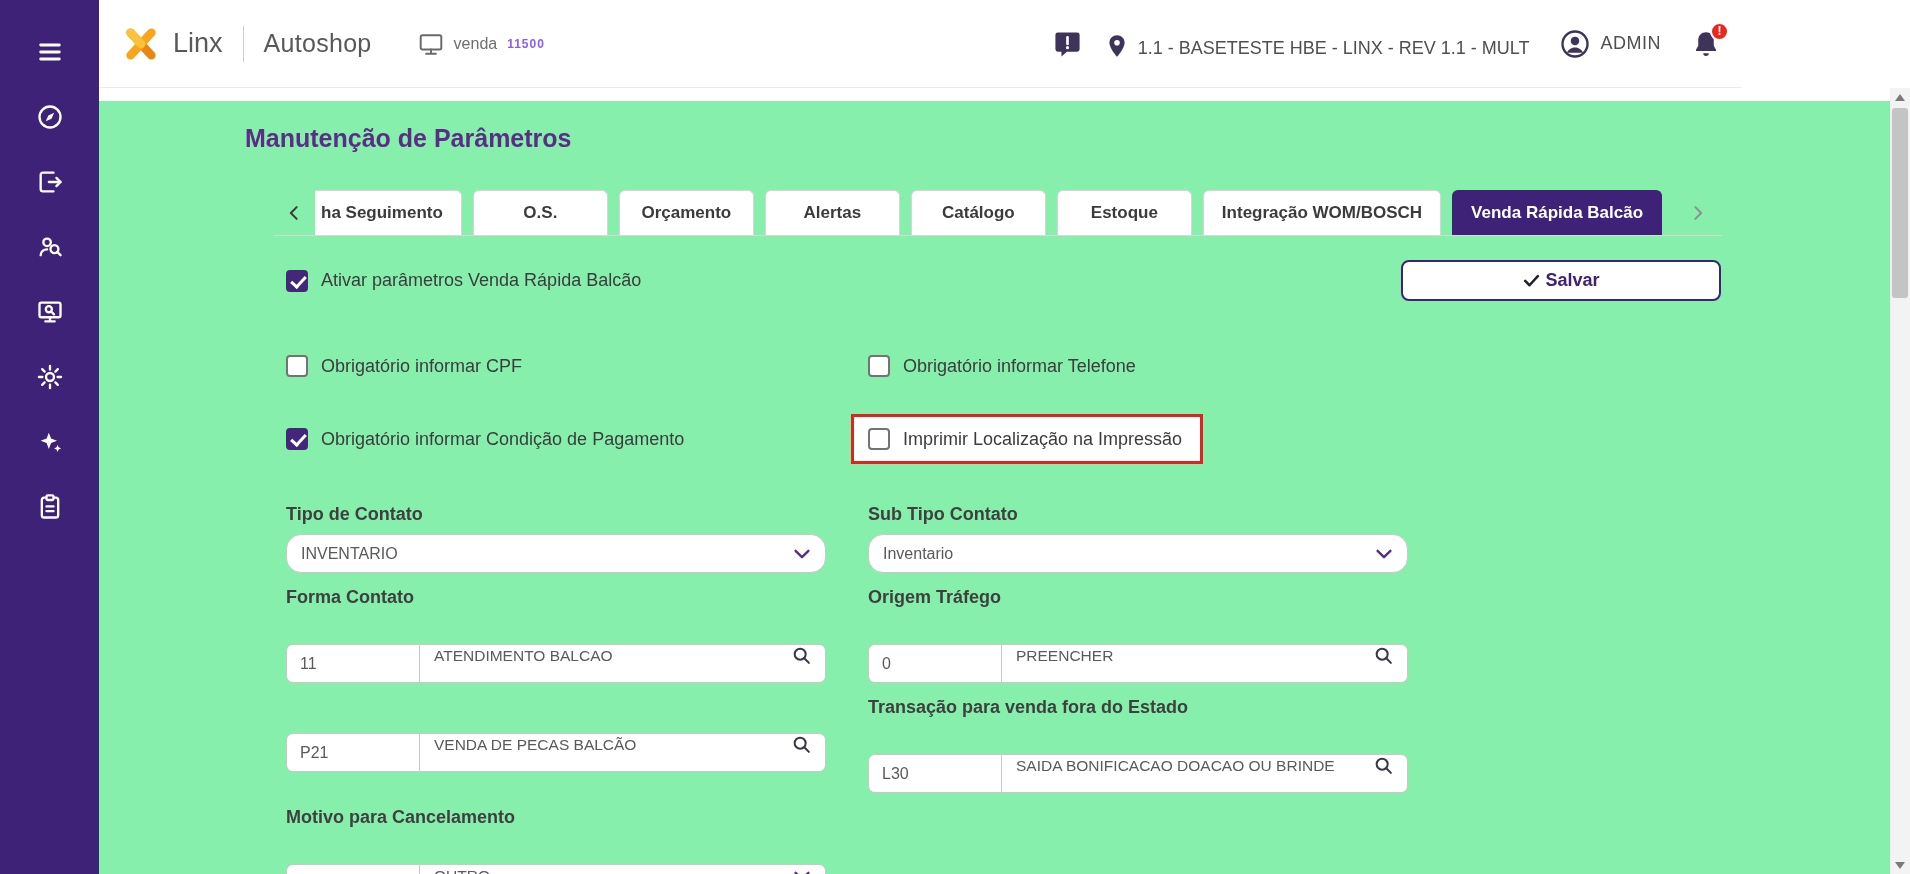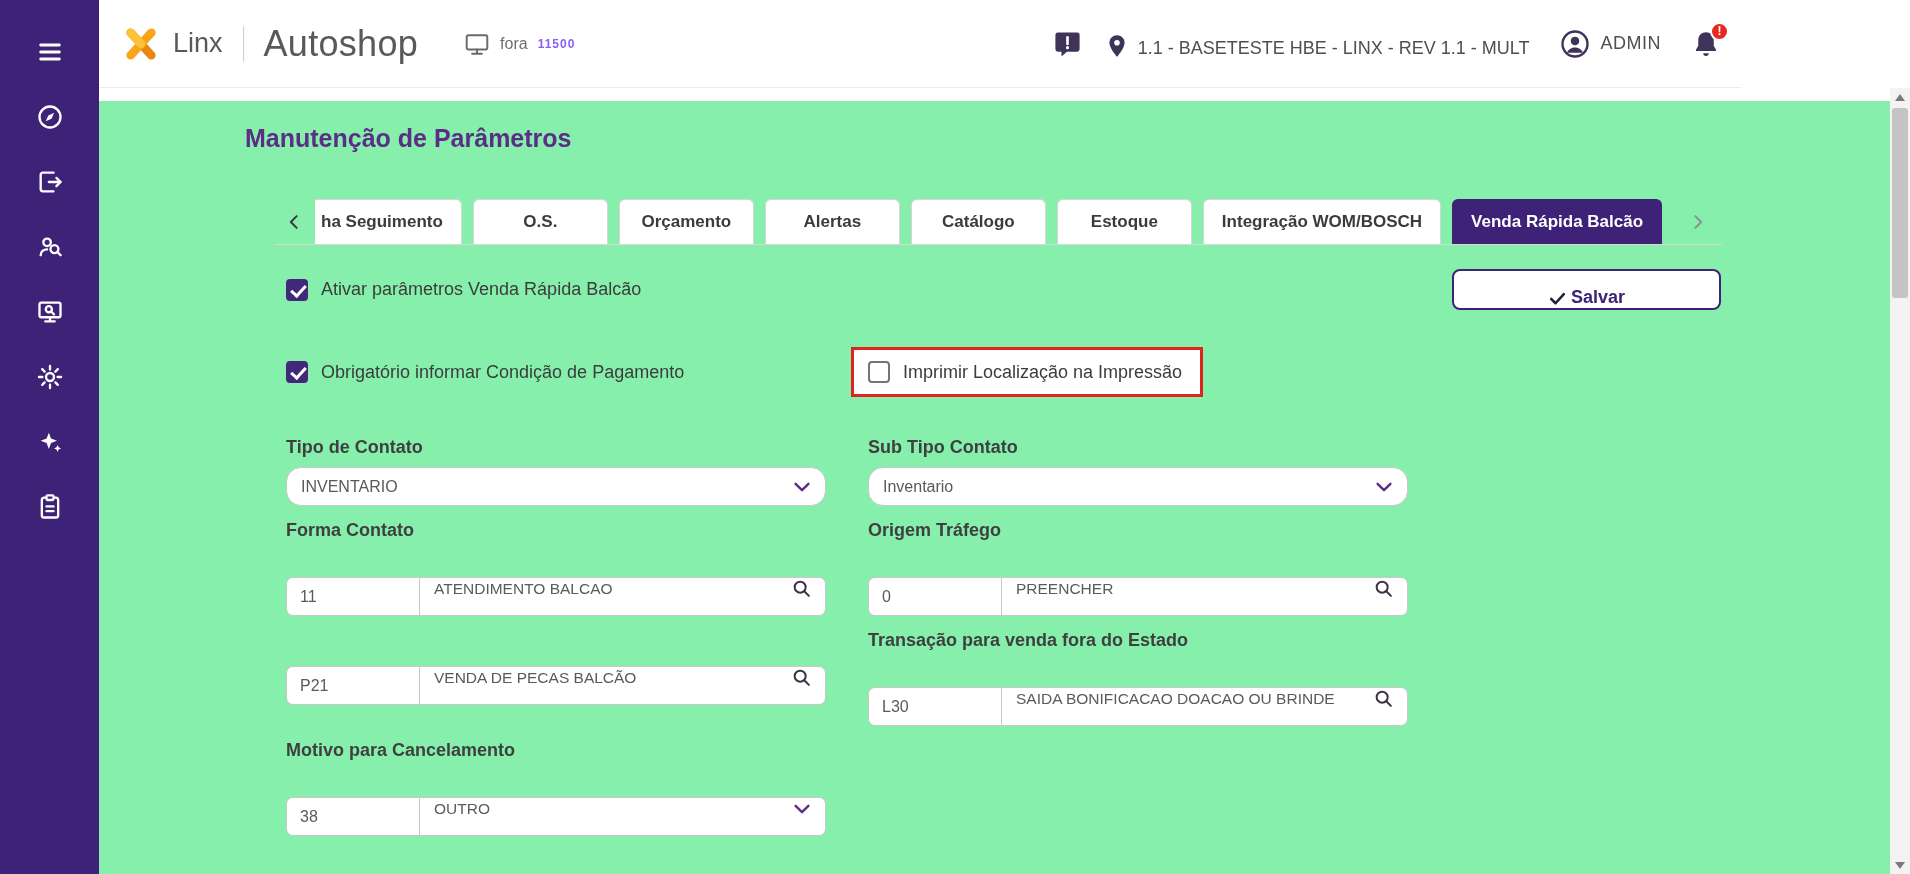--- a/index.html
+++ b/index.html
@@ -12,21 +12,21 @@
   .side-btn { background:transparent; border:none; cursor:pointer; width:48px; height:28px;
               display:flex; align-items:center; justify-content:center; }
   .side-btn svg { display:block; }
 
   
   .header { position:absolute; left:99px; top:0; width:1642px; height:88px; background:#fff;
             border-bottom:1px solid #ebebeb; display:flex; align-items:center; padding:0 14px 0 23px; }
   .brand-logo { display:block; }
   .brand-name { font-size:27px; font-weight:500; color:#58595b; margin-left:13px; }
   .hdr-divider { width:1px; height:36px; background:#cfcfcf; margin:0 20px; }
-  .app-name { font-size:36px; font-weight:400; color:#58595b; letter-spacing:.3px; }
+  .app-name { font-size:25px; font-weight:400; color:#58595b; letter-spacing:.3px; }
   .menu-chip { display:flex; align-items:center; gap:10px; margin-left:46px; }
   .menu-word { font-size:16px; color:#6e6e6e; }
   .menu-code { font-size:12px; font-weight:700; color:#8b5cf6; letter-spacing:1px; }
   .hdr-right { margin-left:auto; display:flex; align-items:flex-end; }
   .hdr-icon-btn { background:transparent; border:none; cursor:pointer; display:flex; align-items:center; justify-content:center; }
   .env-text { font-size:18px; color:#4f4f4f; margin-left:8px; white-space:nowrap; }
   .account-group { display:flex; align-items:center; gap:11px; margin-left:30px; }
   .user-name { font-size:18px; color:#4f4f4f; letter-spacing:.5px; }
   .bell-wrap { position:relative; margin-left:30px; margin-right:6px; }
   .badge { position:absolute; top:-7px; right:-8px; width:19px; height:19px; background:#e8271f;
@@ -43,29 +43,29 @@
   .main { position:absolute; left:99px; top:101px; width:1791px; bottom:0; background:#86efac; }
   .page-title { margin:22px 0 0 146px; font-size:25px; font-weight:700; color:#5b2d86; line-height:30px; }
 
   
   .tab-strip { display:flex; align-items:flex-end; margin:37px 0 0 175px; width:1448px; border-bottom:1px solid #d8d8d8; }
   .tab-nav { width:41px; height:45px; background:transparent; border:none; cursor:pointer;
              display:flex; align-items:center; justify-content:center; }
   .tabs { display:flex; gap:11px; }
   .tab { height:45px; min-width:135px; padding:0 18px; background:#fff; border:1px solid #d6d6d6; border-bottom:none;
          border-radius:6px 6px 0 0; display:flex; align-items:center; justify-content:center;
-         font-size:17px; font-weight:600; color:#3b3b3b; cursor:pointer; white-space:nowrap;margin-top:9px; }
+         font-size:17px; font-weight:600; color:#3b3b3b; cursor:pointer; white-space:nowrap; }
   .tab.clipped { border-left:none; border-radius:0 6px 0 0; min-width:143px; padding-left:6px; }
   .tab.active { background:#3e2277; border-color:#3e2277; color:#fff; }
   .tab-nav.right { margin-left:14px; }
 
   
   .row-top { margin:24px 0 0 187px; width:1435px; display:flex; justify-content:space-between; align-items:center; }
-  .btn-save { width:269px; height:41px; background:#fff; border:2px solid #3e2277; border-radius:8px;
-              color:#3e2277; font-size:18px; font-weight:700; display:flex; align-items:flex-end;
+  .btn-save { width:320px; height:41px; background:#fff; border:2px solid #3e2277; border-radius:8px;
+              color:#3e2277; font-size:18px; font-weight:700; display:flex; align-items:center;
               justify-content:center; gap:4px; cursor:pointer; font-family:inherit; }
 
   
   .cb { display:flex; align-items:center; gap:13px; cursor:pointer; }
   .cb .box { width:22px; height:22px; background:#fff; border:2px solid #737373; border-radius:4px; position:relative; flex:none; }
   .cb.checked .box { background:#43277b; border-color:#43277b; }
   .cb.checked .box::after { content:""; position:absolute; left:6px; top:1px; width:6px; height:12px;
                             border:solid #fff; border-width:0 3px 3px 0; transform:rotate(42deg); }
   .cb .cb-label { font-size:18px; font-weight:500; color:#3c3c3c; }
 
@@ -158,21 +158,21 @@
         <path d="M9 6l11 12" stroke="#fdc23a" stroke-width="9"></path>
       </svg>
     <span class="brand-name">Linx</span>
     <span class="hdr-divider"></span>
     <span class="app-name">Autoshop</span>
     <span class="menu-chip">
       <svg width="26" height="26" viewBox="0 0 24 24" fill="none" stroke="#6a6a6a" stroke-width="1.8" stroke-linecap="round">
           <rect x="2.5" y="4" width="19" height="13" rx="1.5"></rect>
           <path d="M12 17v3.5M7.5 21h9"></path>
         </svg>
-      <span class="menu-word">fora</span>
+      <span class="menu-word">venda</span>
       <span class="menu-code">11500</span>
     </span>
 
     <div class="hdr-right">
       <button class="hdr-icon-btn">
         <svg width="29" height="29" viewBox="0 0 24 24">
             <path d="M20 2H4a2 2 0 0 0-2 2v12a2 2 0 0 0 2 2h3v4l4.5-4H20a2 2 0 0 0 2-2V4a2 2 0 0 0-2-2z" fill="#3e3358"></path>
             <path d="M12 6v5.5" stroke="#fff" stroke-width="2.2" stroke-linecap="round"></path>
             <circle cx="12" cy="14.6" r="1.3" fill="#fff"></circle>
           </svg>
@@ -250,20 +250,30 @@
       <button class="btn-save">
         <svg width="19" height="19" viewBox="0 0 24 24" fill="none" stroke="#241e33" stroke-width="3.2" stroke-linecap="round" stroke-linejoin="round">
             <path d="M4 12.5l5.5 5.5L20 6.5"></path>
           </svg>
         <span>Salvar</span>
       </button>
     </div>
 
     <div class="form-area">
 
+      <div class="grid2 mt54">
+        <div class="cb">
+          <span class="box"></span>
+          <span class="cb-label">Obrigatório informar CPF</span>
+        </div>
+        <div class="cb">
+          <span class="box"></span>
+          <span class="cb-label">Obrigatório informar Telefone</span>
+        </div>
+      </div>
 
       <div class="grid2 center mt37">
         <div class="cb checked">
           <span class="box"></span>
           <span class="cb-label">Obrigatório informar Condição de Pagamento</span>
         </div>
         <div>
           <div class="highlight-box">
             <div class="cb">
               <span class="box"></span>

